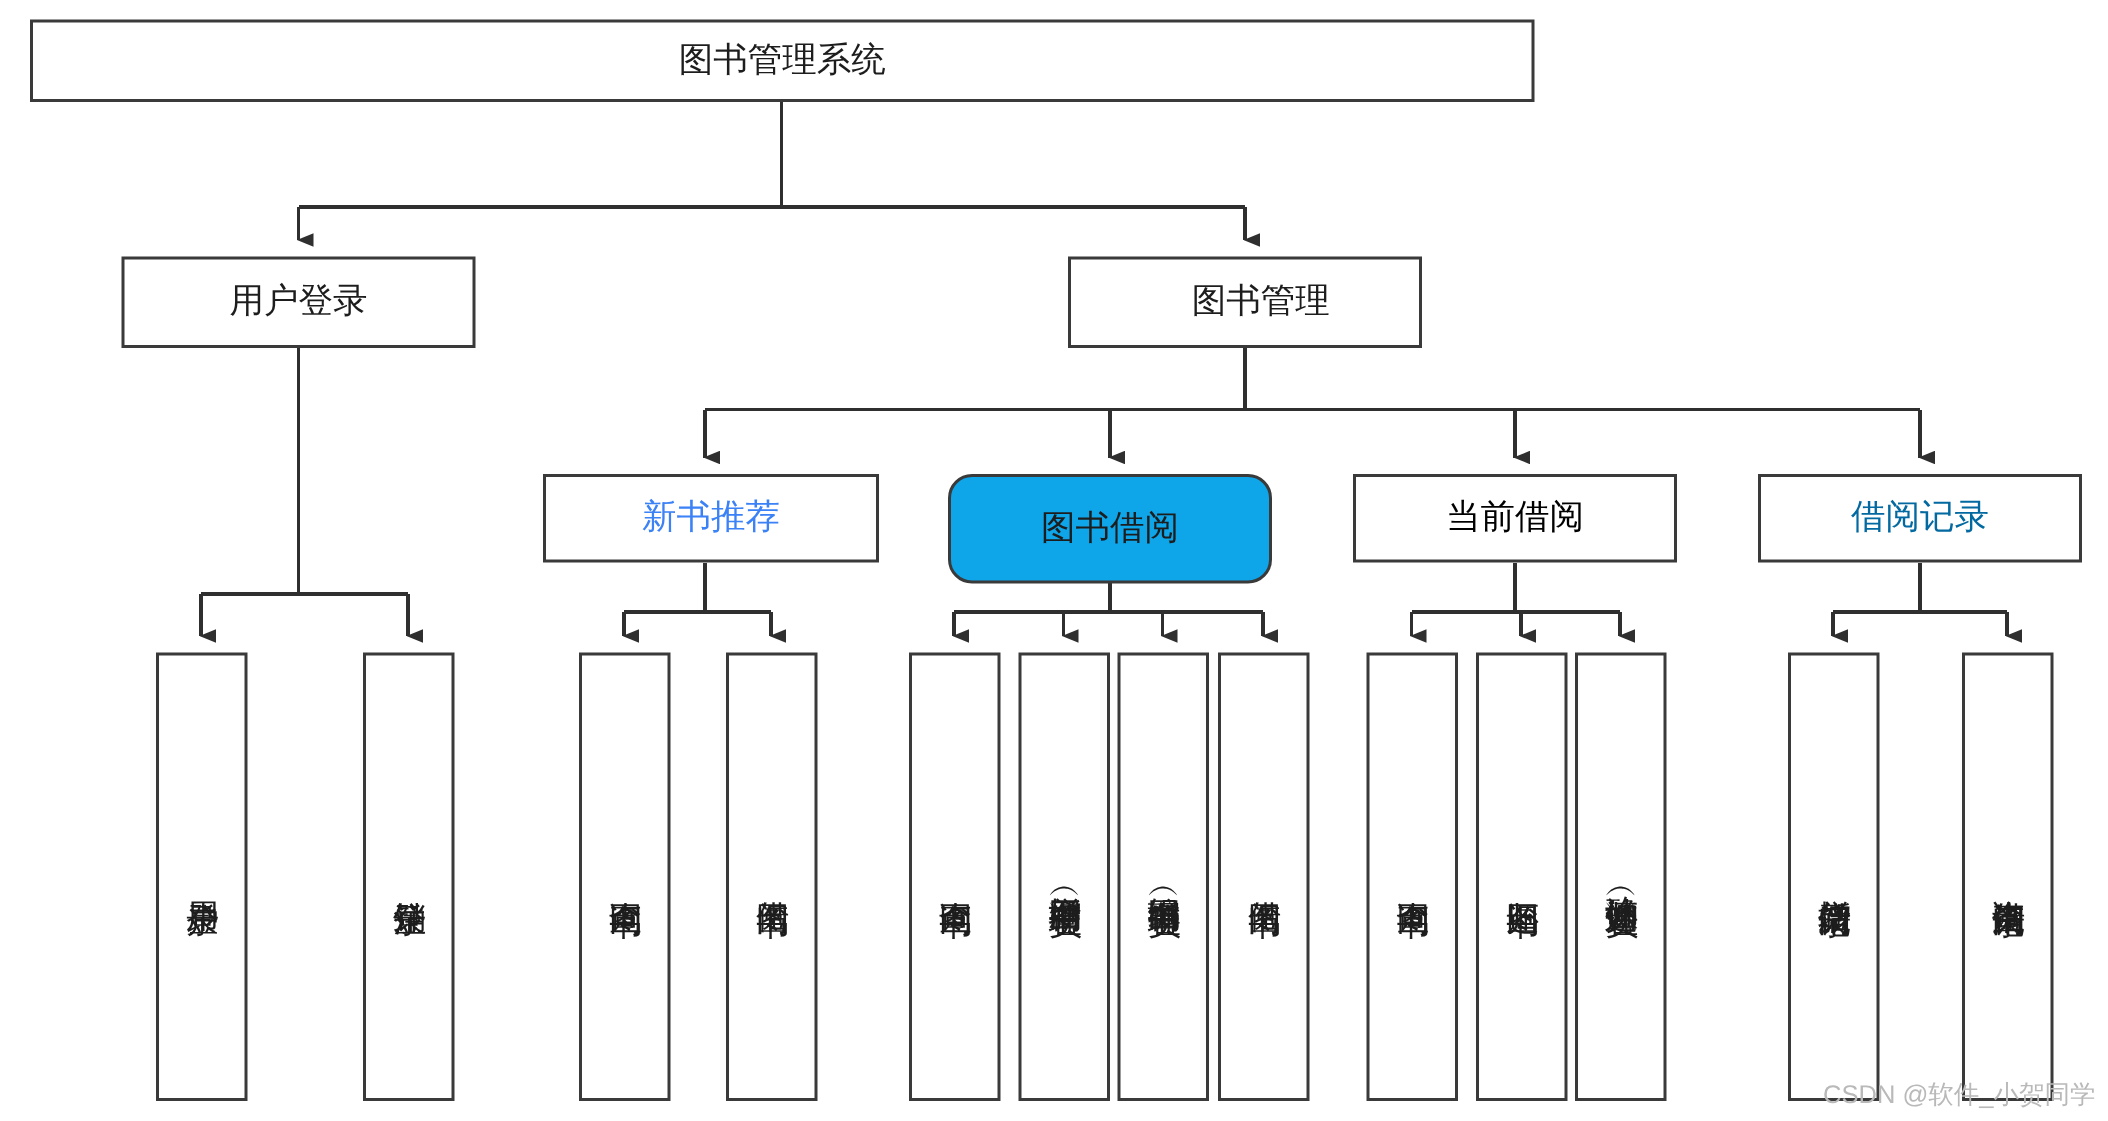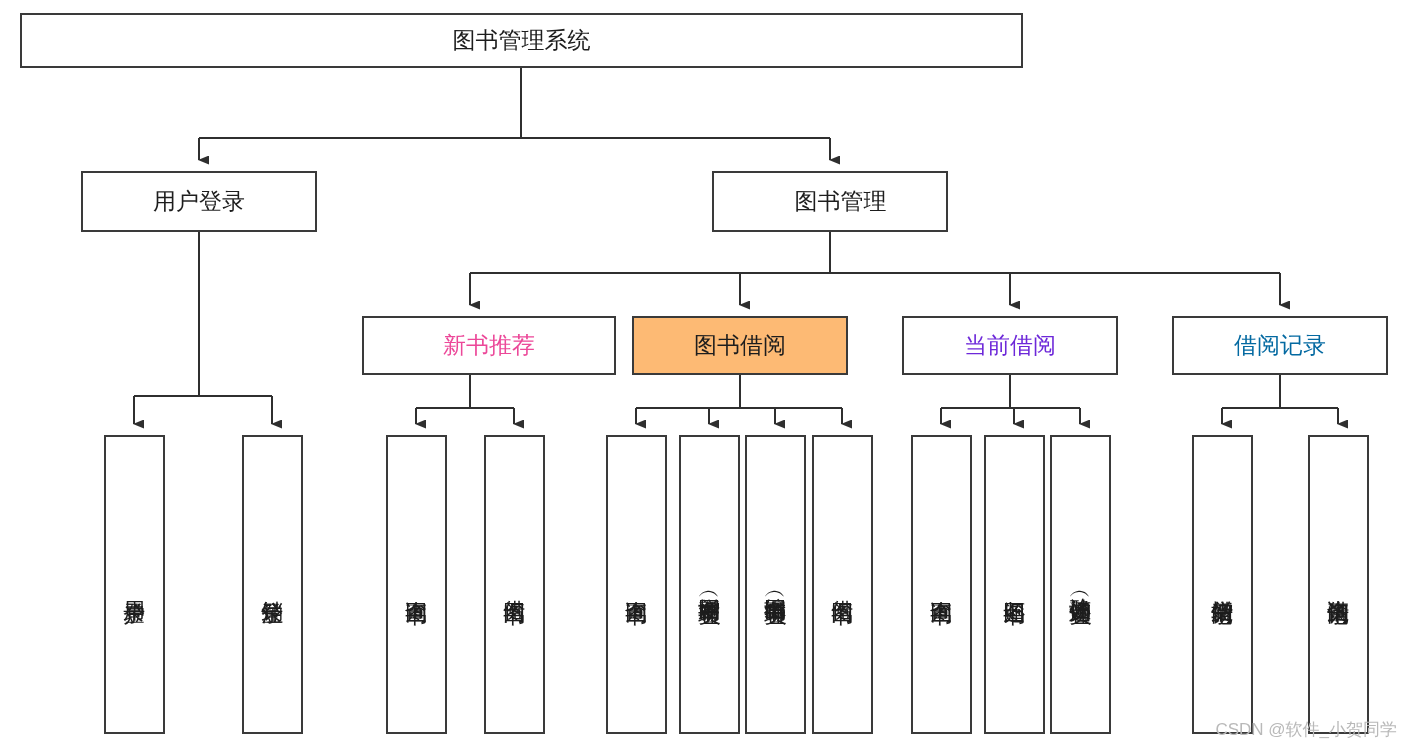--- a/index.html
+++ b/index.html
@@ -137,27 +137,27 @@
     <span class="node-label">图书管理系统</span>
   </div>
 
   <div class="node horiz" style="left: 81px; top: 171px; width: 236px; height: 61px; border-color: rgb(58, 58, 58); background: rgb(255, 255, 255); color: rgb(29, 29, 29);">
     <span class="node-label">用户登录</span>
   </div>
   <div class="node horiz" style="left: 712px; top: 171px; width: 236px; height: 61px; border-color: rgb(58, 58, 58); background: rgb(255, 255, 255); color: rgb(29, 29, 29); padding-left: 21px;">
     <span class="node-label">图书管理</span>
   </div>
 
-  <div class="node horiz" style="left: 362px; top: 316px; width: 254px; height: 59px; border-color: rgb(58, 58, 58); background: rgb(255, 255, 255); color: #ec4899;">
+  <div class="node horiz" style="left: 362px; top: 316px; width: 224px; height: 59px; border-color: rgb(58, 58, 58); background: rgb(255, 255, 255); color: #3b82f6;">
     <span class="node-label">新书推荐</span>
   </div>
-  <div class="node horiz" style="left: 632px; top: 316px; width: 216px; height: 59px; border-color: rgb(58, 58, 58); background: #fdba74; color: rgb(29, 29, 29);">
+  <div class="node horiz" style="left: 632px; top: 316px; width: 216px; height: 73px; border-color: rgb(58, 58, 58); background: #0ea5e9; color: rgb(29, 29, 29); border-radius: 16px;">
     <span class="node-label">图书借阅</span>
   </div>
-  <div class="node horiz" style="left: 902px; top: 316px; width: 216px; height: 59px; border-color: rgb(58, 58, 58); background: rgb(255, 255, 255); color: #6d28d9;">
+  <div class="node horiz" style="left: 902px; top: 316px; width: 216px; height: 59px; border-color: rgb(58, 58, 58); background: rgb(255, 255, 255); color: #000000;">
     <span class="node-label">当前借阅</span>
   </div>
   <div class="node horiz" style="left: 1172px; top: 316px; width: 216px; height: 59px; border-color: rgb(58, 58, 58); background: rgb(255, 255, 255); color: #0369a1;">
     <span class="node-label">借阅记录</span>
   </div>
 
   <div class="node vert" style="left: 104px; top: 435px; width: 61px; height: 299px; border-color: rgb(58, 58, 58); background: rgb(255, 255, 255); color: rgb(29, 29, 29);">
     <span class="node-label">用户登录</span>
   </div>
   <div class="node vert" style="left: 242px; top: 435px; width: 61px; height: 299px; border-color: rgb(58, 58, 58); background: rgb(255, 255, 255); color: rgb(29, 29, 29);">

